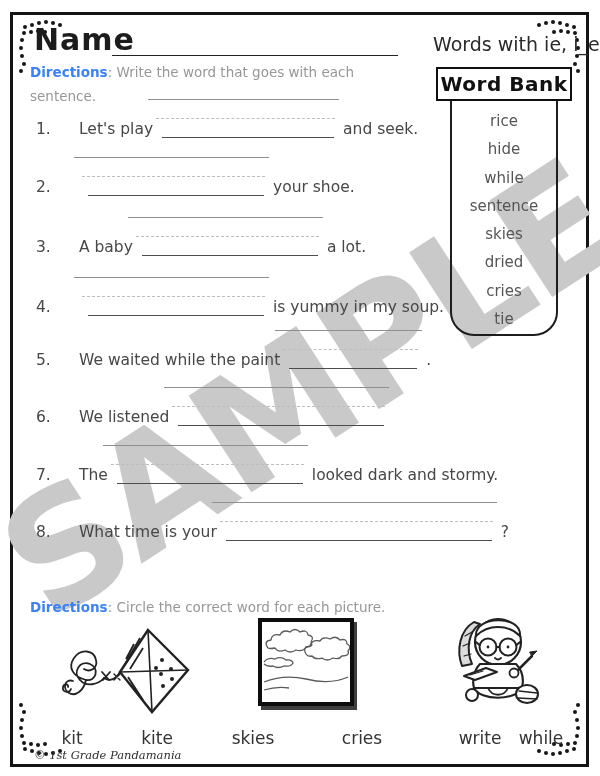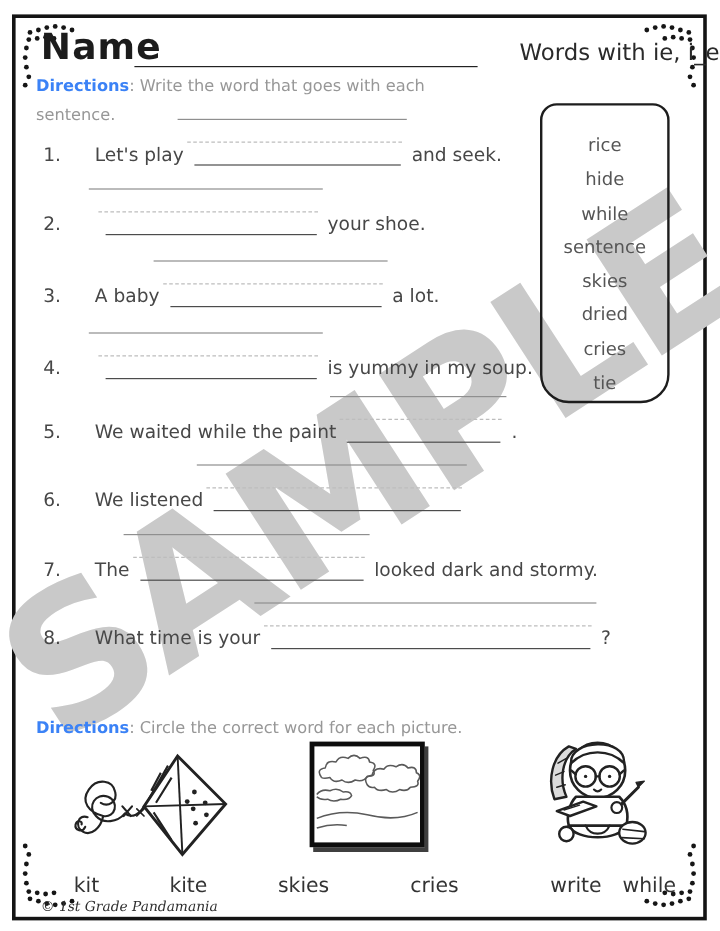--- a/index.html
+++ b/index.html
@@ -108,20 +108,21 @@
   <div class="dots bl"></div>
   <div class="dots br"></div>
 
   <div class="name-label">Name</div>
   <div class="name-line"></div>
   <div class="page-title">Words with ie, i_e</div>
 
   <div class="directions dir1"><b>Directions</b><span>: Write the word that goes with each sentence.</span></div>
 
   <div class="wb-body"></div>
+  <div class="wb-header">Word Bank</div>
   <div class="wb-words">
     <span>rice</span>
     <span>hide</span>
     <span>while</span>
     <span>sentence</span>
     <span>skies</span>
     <span>dried</span>
     <span>cries</span>
     <span>tie</span>
   </div>

